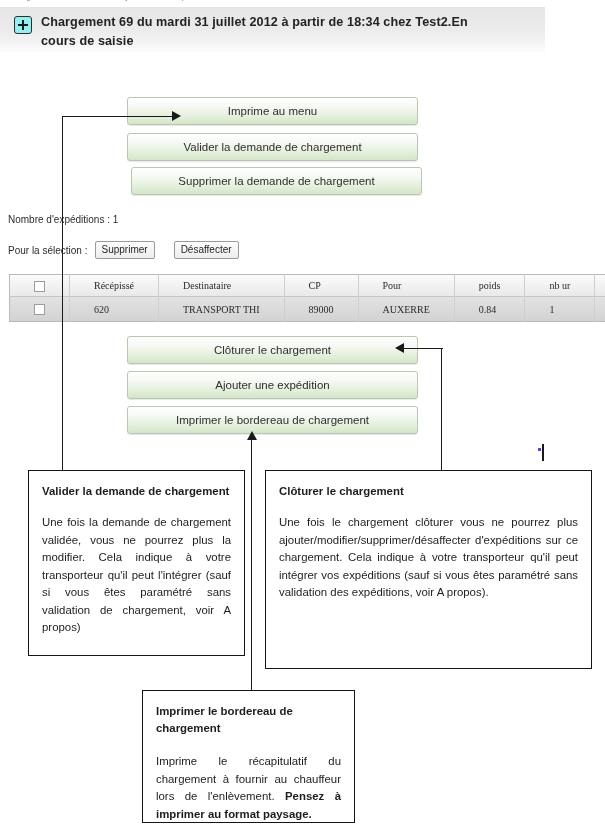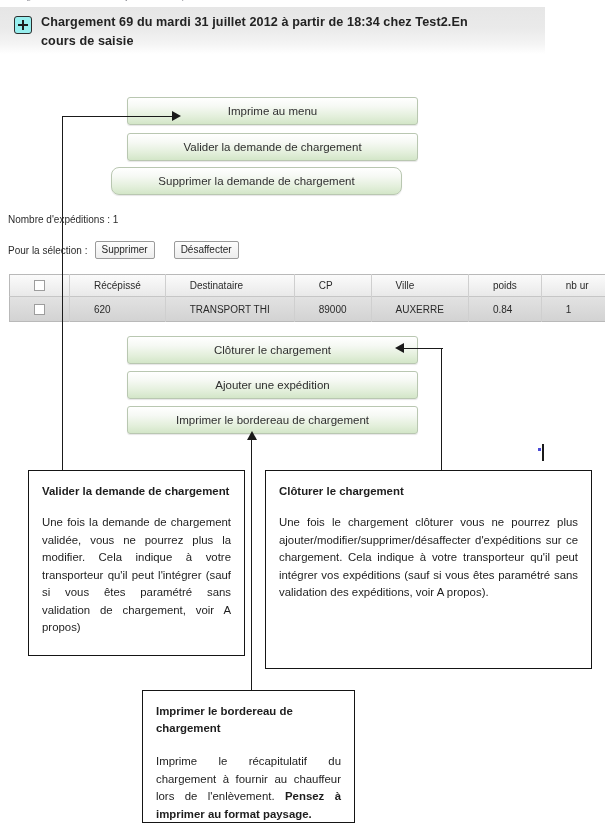--- a/index.html
+++ b/index.html
@@ -50,21 +50,21 @@
     position:absolute;width:291px;height:28px;
     border:1px solid #b9c7b1;border-radius:3px;
     background:linear-gradient(to bottom,#ffffff 0%,#f6f9f4 32%,#e3efdb 72%,#d3e6c8 100%);
     box-shadow:0 1px 1px rgba(0,0,0,.10);
     font-size:11.5px;color:#2f2f2f;
     display:flex;align-items:center;justify-content:center;
     text-align:center;box-sizing:border-box;
   }
   #btn-retour{left:127px;top:97px;}
   #btn-valider{left:127px;top:133px;}
-  #btn-supprimer-dem{left:111px;top:167px;border-radius:8px;}
+  #btn-supprimer-dem{left:131px;top:167px;}
   #btn-cloturer{left:127px;top:336px;}
   #btn-ajouter{left:127px;top:371px;}
   #btn-imprimer{left:127px;top:406px;}
 
   
   #count-line{
     position:absolute;left:8px;top:214px;font-size:10px;color:#2c2c2c;
   }
   #selection-row{
     position:absolute;left:8px;top:241px;
@@ -83,21 +83,21 @@
   #grid{
     position:absolute;left:9px;top:274px;width:544px;
     border:1px solid #b9b9b9;
     border-collapse:collapse;
     font-size:10px;color:#2a2a2a;
     background:#e9e9e9;
   }
   #grid td,#grid th{
     border-right:1px solid #cfcfcf;
     padding:0 24px;height:21px;text-align:left;font-weight:normal;
-    white-space:nowrap;overflow:hidden;vertical-align:middle;
+    white-space:nowrap;overflow:hidden;vertical-align:middle;font-family:Liberation Serif, serif;
   }
   #grid thead tr{
     background:linear-gradient(to bottom,#fbfbfb,#e9e9e9);
     border-bottom:1px solid #c6c6c6;
   }
   #grid tbody tr{
     background:linear-gradient(to bottom,#e2e2e2,#d2d2d2);
     height:24px;
   }
   #grid tbody td{height:24px;}
@@ -192,21 +192,21 @@
 
 <table id="grid">
   <thead>
     <tr>
       <th class="col-cb">
         <span class="cb"></span>
       </th>
       <th class="col-rec">Récépissé</th>
       <th class="col-dest">Destinataire</th>
       <th class="col-cp">CP</th>
-      <th class="col-ville">Ville</th>
+      <th class="col-ville">Pour</th>
       <th class="col-poids">poids</th>
       <th class="col-nb">nb ur</th>
       <th class="col-aff">Afficher</th>
       <th class="col-end"></th>
     </tr>
   </thead>
   <tbody>
     <tr>
       <td class="col-cb">
         <span class="cb"></span>

